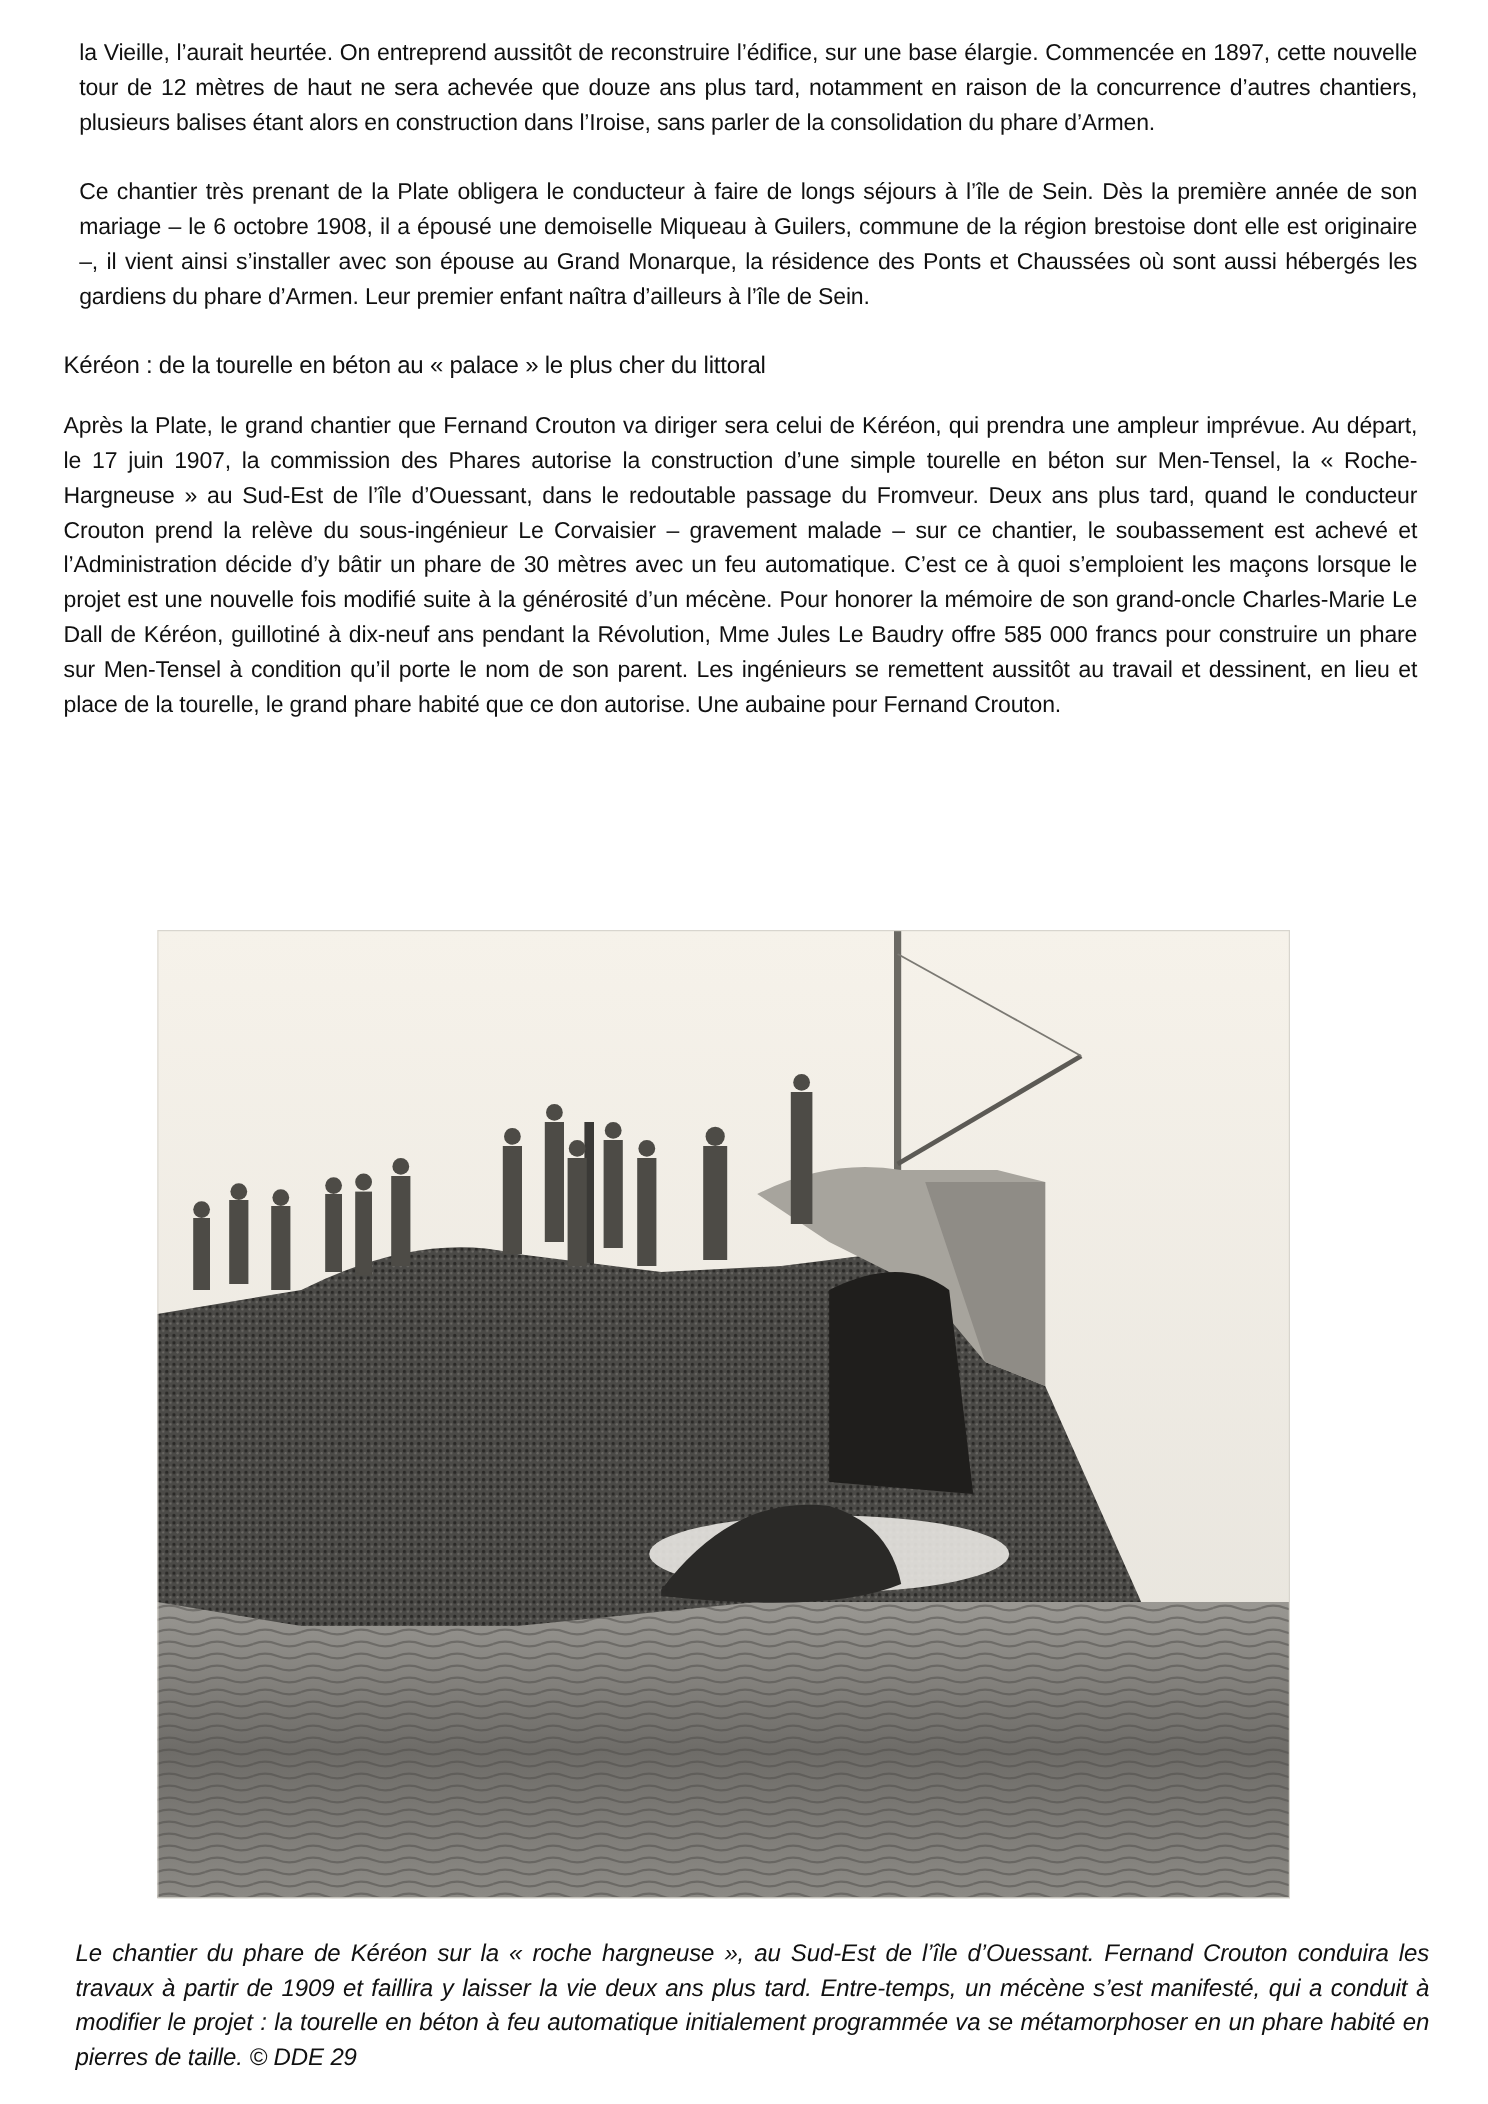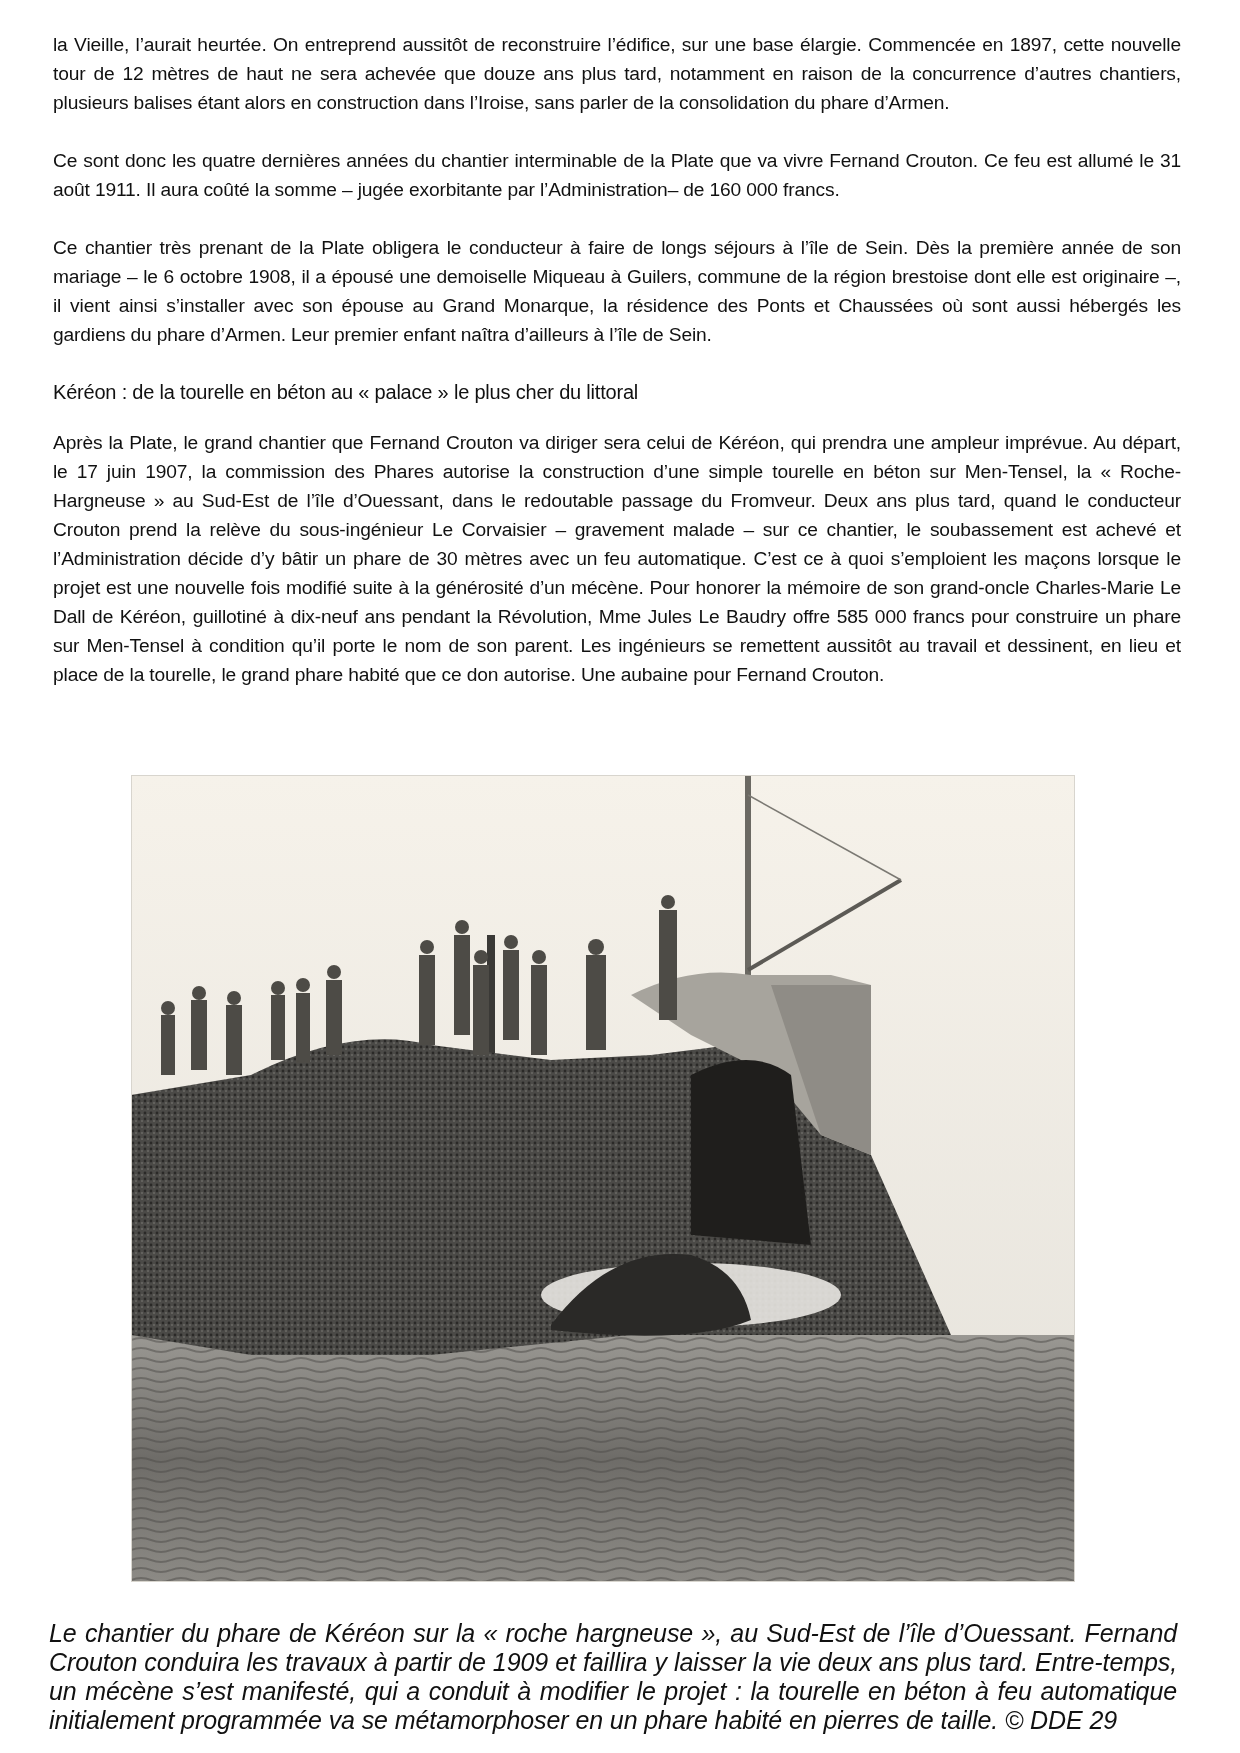--- a/index.html
+++ b/index.html
@@ -6,42 +6,41 @@
     body {
       width: 1240px; height: 1753px; position: relative; overflow: hidden;
       font-family: "Liberation Sans", "DejaVu Sans", sans-serif;
       color: #111111;
     }
     .page { position: absolute; left: 53px; top: 30px; width: 1128px; }
     p.body {
       margin: 0; font-size: 19.2px; line-height: 29px; text-align: justify;
       letter-spacing: -0.15px;
     }
-    p.gap { margin-bottom: 29px; }
+    p.gap { margin-bottom: 29px; margin-left: 13px; }
     h2.section {
       margin: 0 0 21px 0; font-size: 20px; font-weight: normal; line-height: 29px;
       letter-spacing: -0.2px;
     }
     .figure {
       position: absolute; left: 131px; top: 775px; width: 944px; height: 807px;
       overflow: hidden; background: #f3efe7;
     }
     .figure svg { display: block; width: 944px; height: 807px; }
     .caption {
-      position: absolute; left: 49px; top: 1594px; width: 1128px;
-      font-style: italic; font-size: 25px; line-height: 29px; text-align: justify;
+      position: absolute; left: 63px; top: 1594px; width: 1128px;
+      font-style: italic; font-size: 20px; line-height: 29px; text-align: justify;
       letter-spacing: -0.1px;
     }
   </style>
 </head>
 <body>
 
 <div class="page">
   <p class="body gap">la Vieille, l’aurait heurtée. On entreprend aussitôt de reconstruire l’édifice, sur une base élargie. Commencée en 1897, cette nouvelle tour de 12 mètres de haut ne sera achevée que douze ans plus tard, notamment en raison de la concurrence d’autres chantiers, plusieurs balises étant alors en construction dans l’Iroise, sans parler de la consolidation du phare d’Armen.</p>
-  <p class="body gap">Ce sont donc les quatre dernières années du chantier interminable de la Plate que va vivre Fernand Crouton. Ce feu est allumé le 31 août 1911. Il aura coûté la somme – jugée exorbitante par l’Administration– de 160 000 francs.</p>
   <p class="body gap">Ce chantier très prenant de la Plate obligera le conducteur à faire de longs séjours à l’île de Sein. Dès la première année de son mariage – le 6 octobre 1908, il a épousé une demoiselle Miqueau à Guilers, commune de la région brestoise dont elle est originaire –, il vient ainsi s’installer avec son épouse au Grand Monarque, la résidence des Ponts et Chaussées où sont aussi hébergés les gardiens du phare d’Armen. Leur premier enfant naîtra d’ailleurs à l’île de Sein.</p>
   <h2 class="section">Kéréon : de la tourelle en béton au « palace » le plus cher du littoral</h2>
   <p class="body">Après la Plate, le grand chantier que Fernand Crouton va diriger sera celui de Kéréon, qui prendra une ampleur imprévue. Au départ, le 17 juin 1907, la commission des Phares autorise la construction d’une simple tourelle en béton sur Men-Tensel, la « Roche-Hargneuse » au Sud-Est de l’île d’Ouessant, dans le redoutable passage du Fromveur. Deux ans plus tard, quand le conducteur Crouton prend la relève du sous-ingénieur Le Corvaisier – gravement malade – sur ce chantier, le soubassement est achevé et l’Administration décide d’y bâtir un phare de 30 mètres avec un feu automatique. C’est ce à quoi s’emploient les maçons lorsque le projet est une nouvelle fois modifié suite à la générosité d’un mécène. Pour honorer la mémoire de son grand-oncle Charles-Marie Le Dall de Kéréon, guillotiné à dix-neuf ans pendant la Révolution, Mme Jules Le Baudry offre 585 000 francs pour construire un phare sur Men-Tensel à condition qu’il porte le nom de son parent. Les ingénieurs se remettent aussitôt au travail et dessinent, en lieu et place de la tourelle, le grand phare habité que ce don autorise. Une aubaine pour Fernand Crouton.</p>
 </div>
 
 <div class="figure">
   <svg viewBox="0 0 944 807" xmlns="http://www.w3.org/2000/svg">
     <defs>
       <linearGradient id="sky" x1="0" y1="0" x2="0" y2="1">
         <stop offset="0" stop-color="#f6f2ea"></stop>

